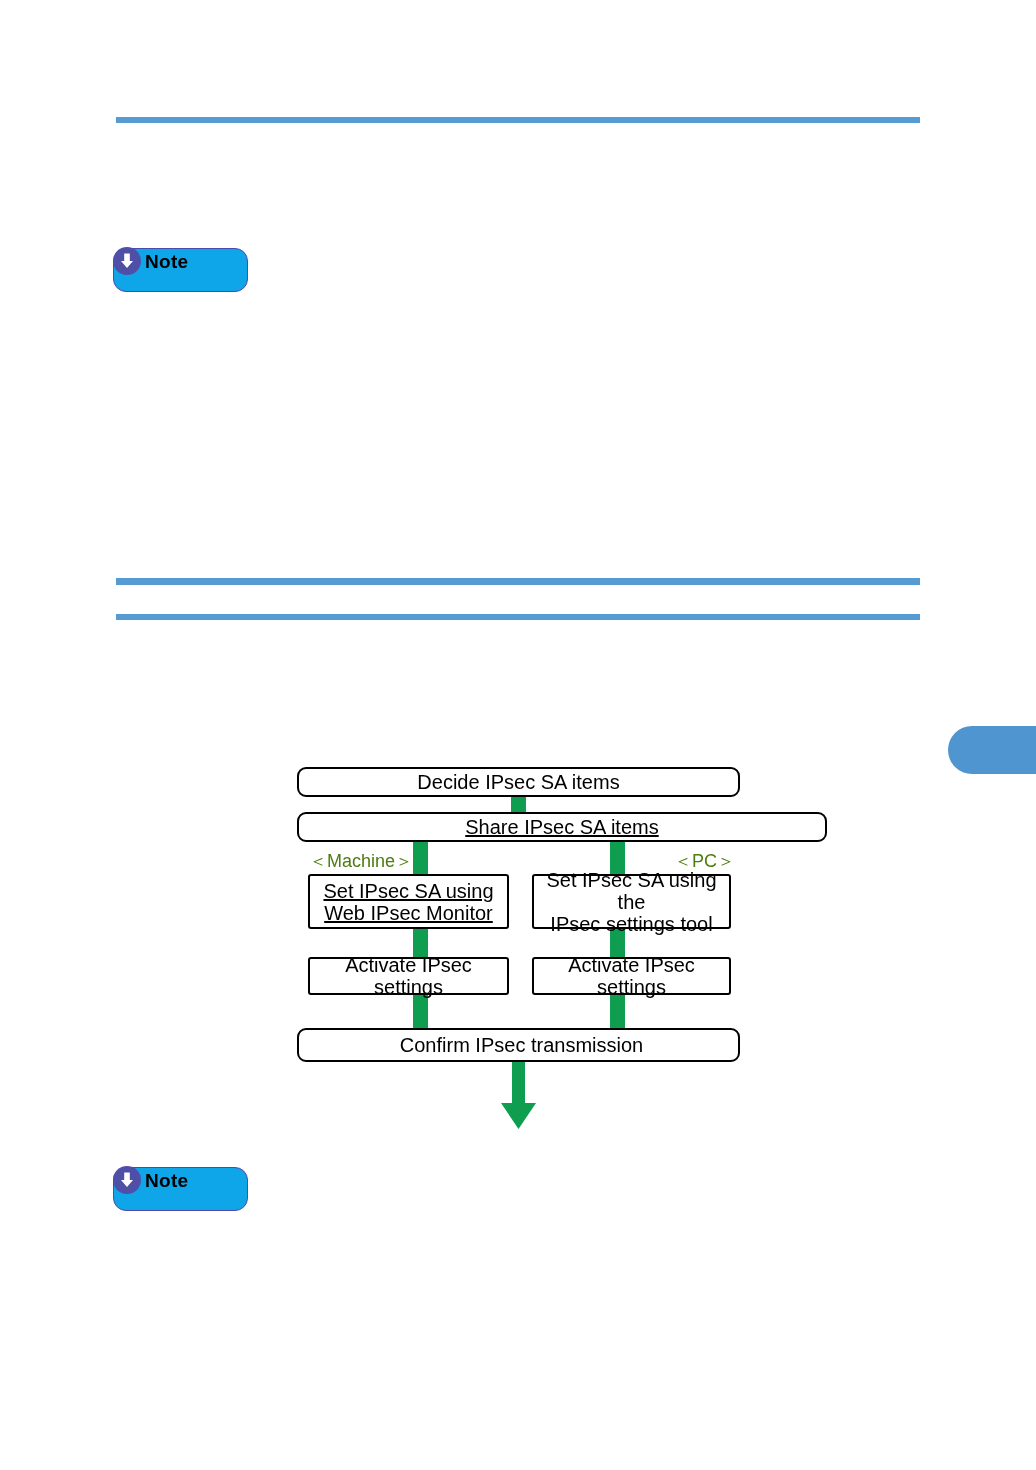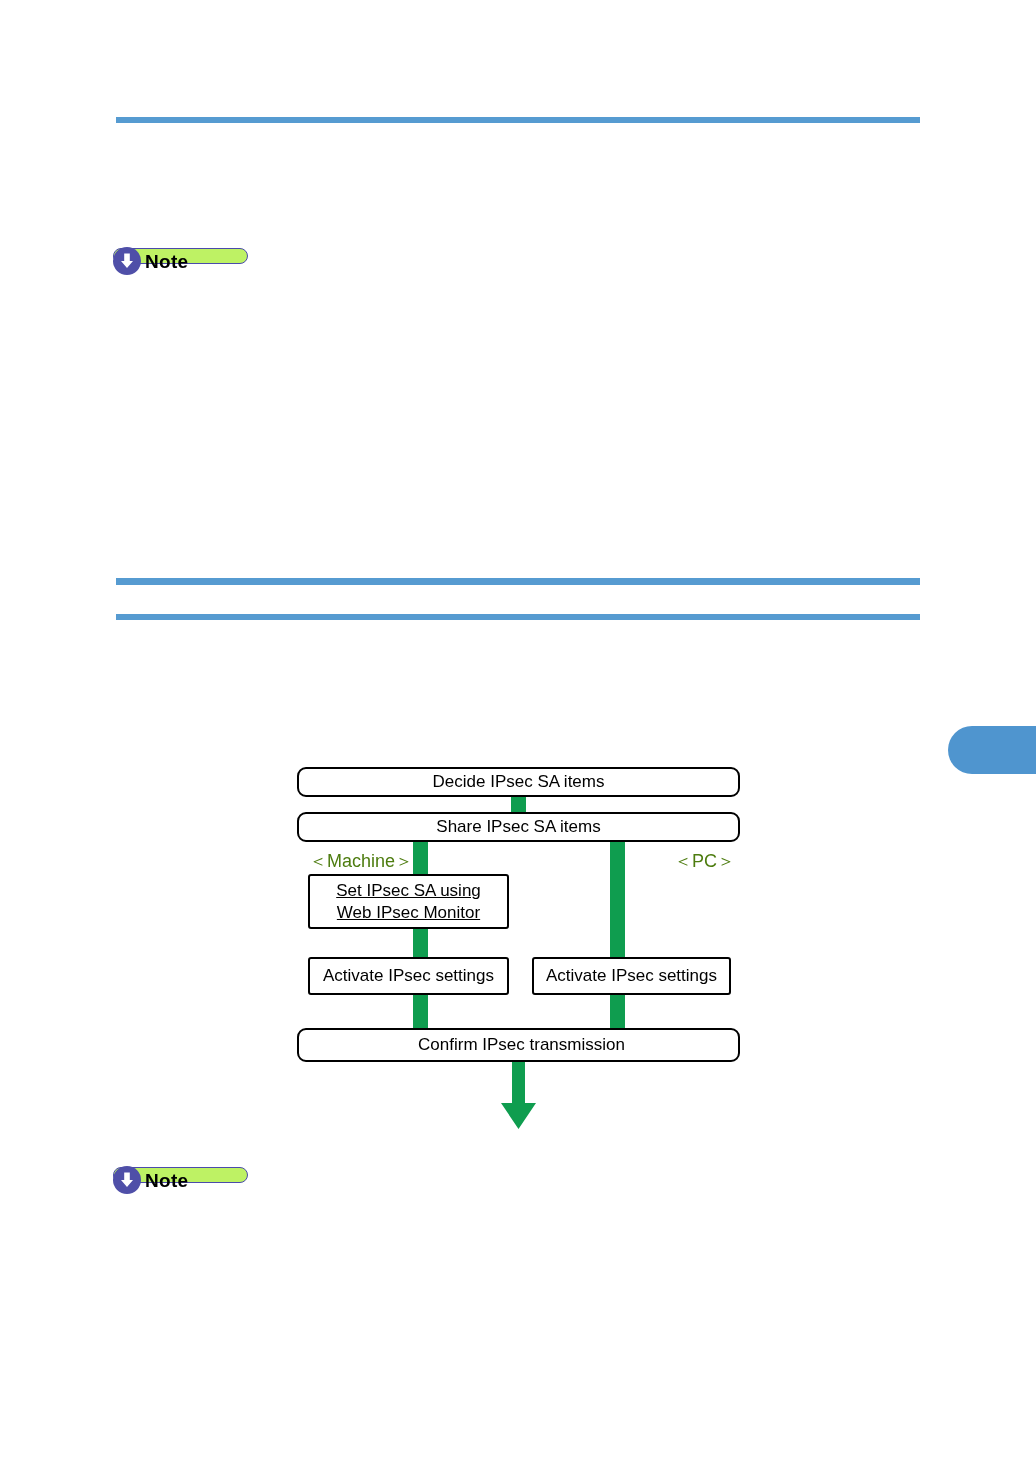--- a/index.html
+++ b/index.html
@@ -41,24 +41,24 @@
     background: #4f95cf;
     border-top-left-radius: 24px;
     border-bottom-left-radius: 24px;
   }
 
   
   .note-badge {
     position: absolute;
     left: 113px;
     width: 135px;
-    height: 16px;
+    height: 44px;
     border: 1.5px solid #4b4bab;
     border-radius: 13px;
-    background: #bef264;
+    background: #0ea5e9;
     box-sizing: border-box;
   }
   .note-badge .note-circle {
     position: absolute;
     left: -1px;
     top: -2px;
     width: 28px;
     height: 28px;
     border-radius: 50%;
     background: #4f4fa8;
@@ -94,30 +94,30 @@
   .flow .fbox {
     position: absolute;
     background: #ffffff;
     border: 2.5px solid #000000;
     box-sizing: border-box;
     z-index: 2;
     display: flex;
     align-items: center;
     justify-content: center;
     text-align: center;
-    font-size: 17px;
+    font-size: 20px;
     line-height: 22px;
     color: #000000;
     font-family: "Liberation Sans", sans-serif;
   }
   .fbox.rounded { border-radius: 9px; }
   .fbox.sharp   { border-radius: 3px; }
 
   .box-decide  { left: 0px;   top: 0px;   width: 443px; height: 30px; }
-  .box-share   { left: 0px;   top: 45px;  width: 443px; height: 30px; }
+  .box-share   { left: 0px;   top: 45px;  width: 530px; height: 30px; text-decoration: underline; }
   .box-set-l   { left: 11px;  top: 107px; width: 201px; height: 55px; text-decoration: underline; }
   .box-set-r   { left: 235px; top: 107px; width: 199px; height: 55px; }
   .box-act-l   { left: 11px;  top: 190px; width: 201px; height: 38px; }
   .box-act-r   { left: 235px; top: 190px; width: 199px; height: 38px; }
   .box-confirm { left: 0px;   top: 261px; width: 443px; height: 34px; padding-left: 6px; }
 
   
   .conn-1 { left: 214px; top: 28px;  width: 15px; height: 20px; }  
   .conn-l { left: 116px; top: 73px;  width: 15px; height: 192px; } 
   .conn-r { left: 313px; top: 73px;  width: 15px; height: 192px; } 
@@ -190,20 +190,26 @@
     <div class="col-label label-machine">＜Machine＞</div>
     <div class="col-label label-pc">＜PC＞</div>
 
     <div class="fbox sharp box-set-l">
       <span>
         <span>Set IPsec SA using</span><br>
         <span>Web IPsec Monitor</span>
       </span>
     </div>
 
+    <div class="fbox sharp box-set-r">
+      <span>
+        <span>Set IPsec SA using the</span><br>
+        <span>IPsec settings tool</span>
+      </span>
+    </div>
 
     <div class="fbox sharp box-act-l">
       <span>Activate IPsec settings</span>
     </div>
 
     <div class="fbox sharp box-act-r">
       <span>Activate IPsec settings</span>
     </div>
 
     <div class="fbox rounded box-confirm">

